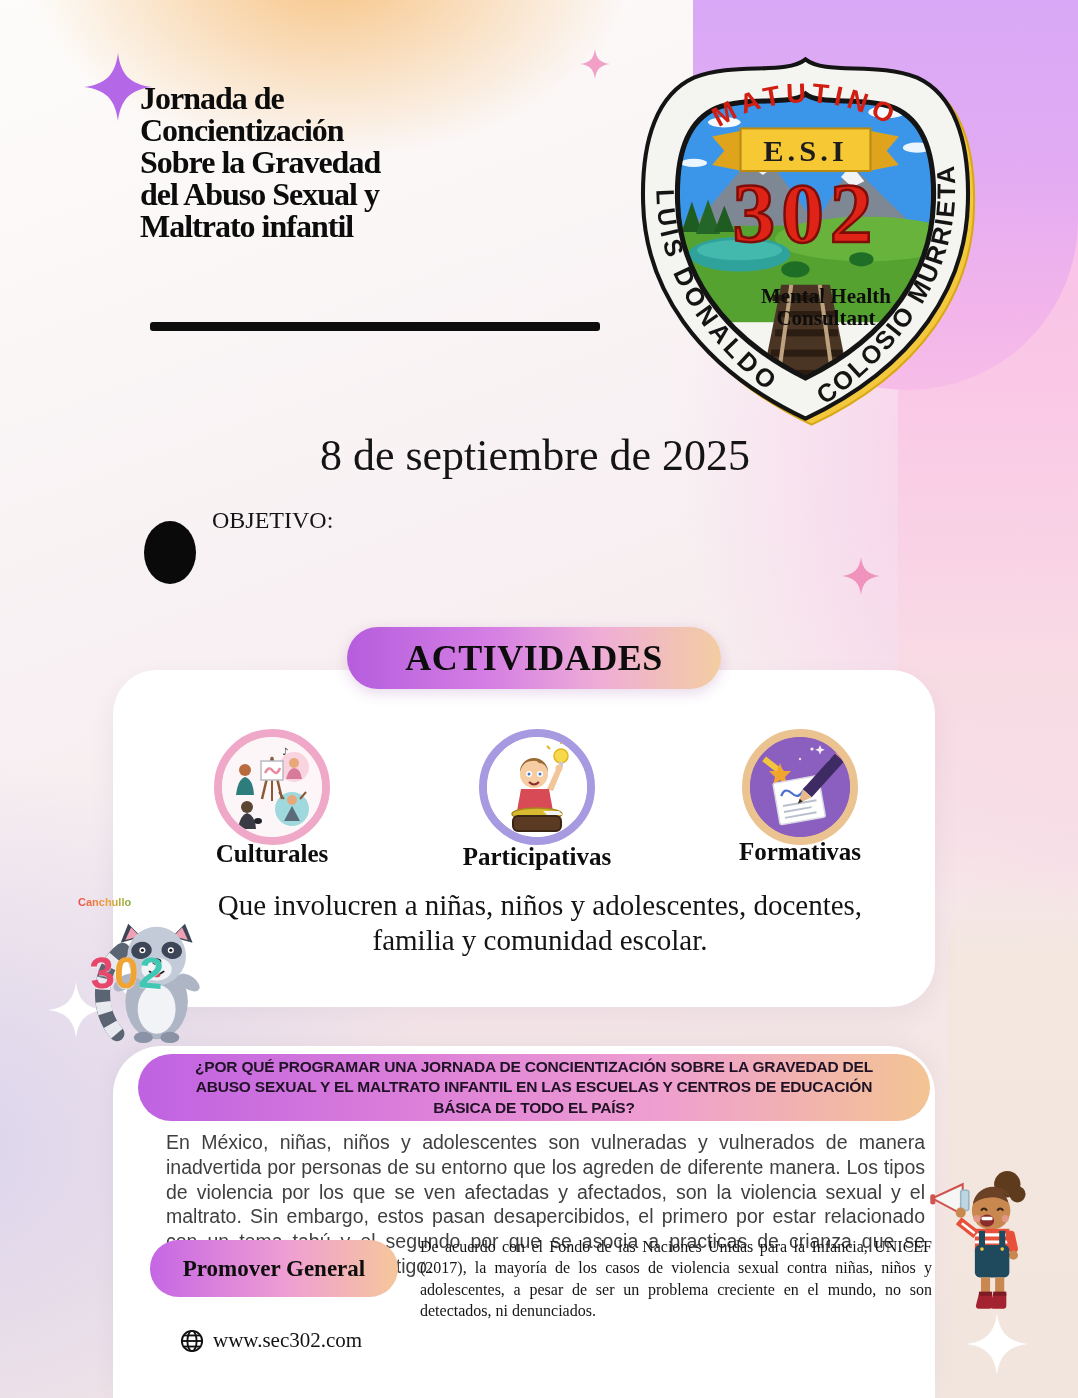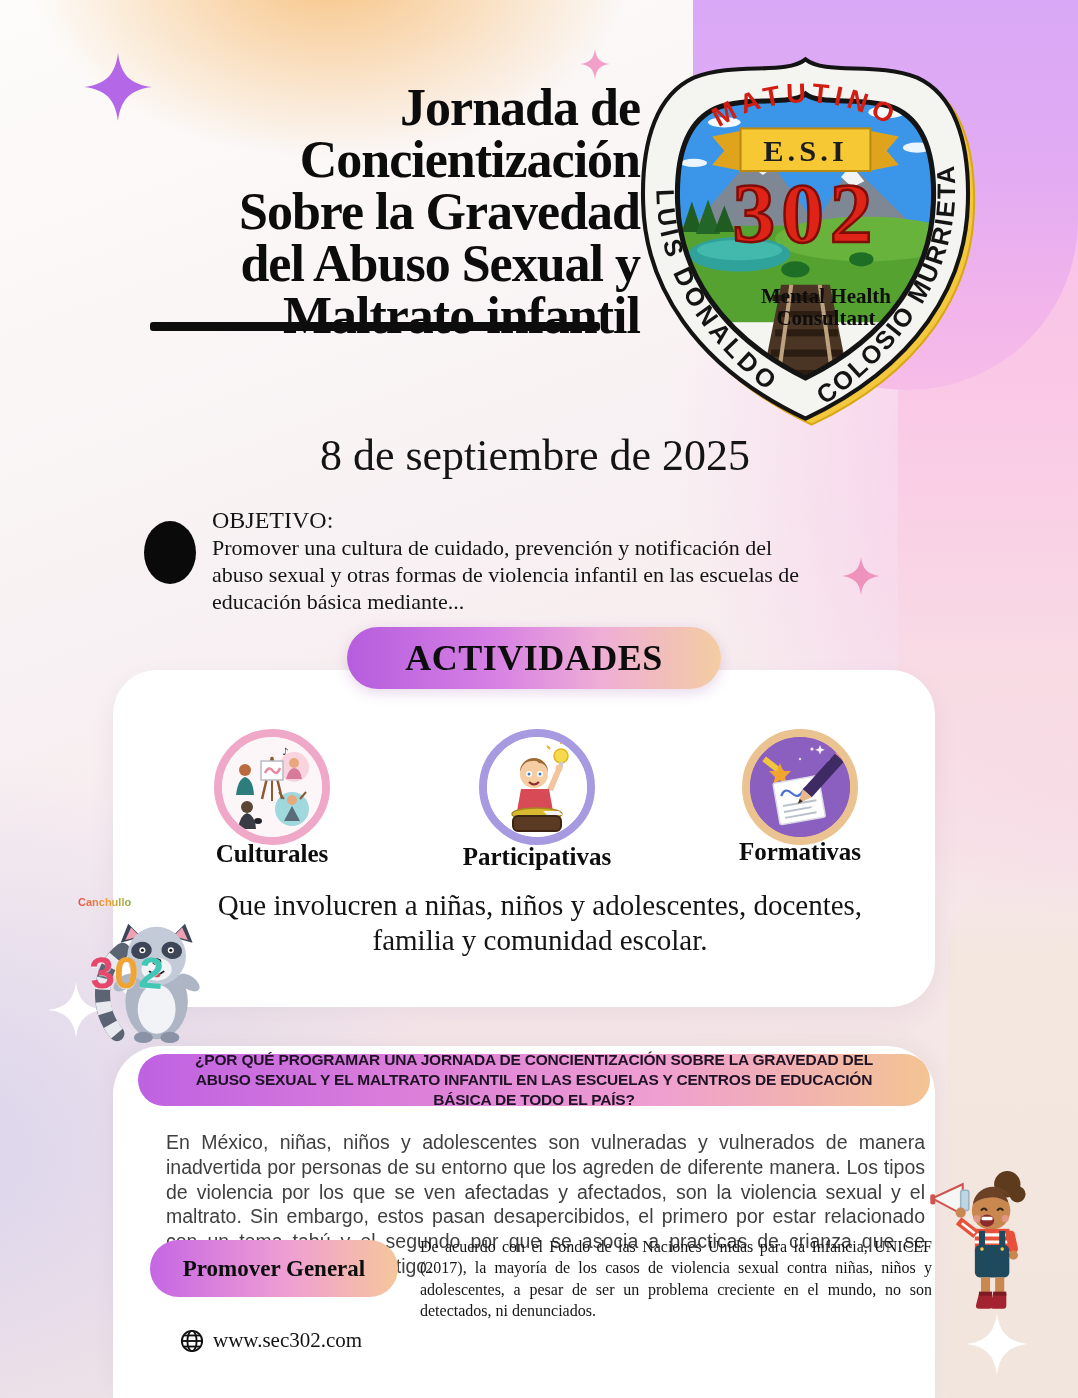--- a/index.html
+++ b/index.html
@@ -14,43 +14,43 @@
   .pre{white-space:pre-line;}
   .blob-purple{left:693px;top:-14px;width:385px;height:404px;z-index:1;
     background:linear-gradient(180deg,#d8a8f6 0%,#e2abf3 45%,#f2b4ea 80%,#f7bde8 100%);
     border-radius:0 0 190px 240px;}
   .pink-strip{left:898px;top:50px;width:180px;height:880px;z-index:0;
     background:linear-gradient(180deg,#f8bcea 0%,#fac9e6 40%,#f8dce4 72%,rgba(243,231,224,0) 100%);
     border-radius:0 0 0 130px;}
   .beige-panel{left:948px;top:880px;width:130px;height:518px;z-index:0;
     background:linear-gradient(180deg,rgba(243,231,224,0) 0%,#f3e7e0 14%,#f2e5dd 100%);
     border-top-left-radius:70px;}
-  .title{left:140px;top:82px;width:500px;z-index:2;text-align:right;
-    font-weight:700;font-size:52px;line-height:1.0;letter-spacing:-1px;color:#0c0c0c;}
+  .title{left:140px;top:82px;width:500px;z-index:2;text-align:left;
+    font-weight:700;font-size:32px;line-height:1.0;letter-spacing:-1px;color:#0c0c0c;}
   .title-underline{left:150px;top:322px;width:450px;height:9px;background:#0d0d0d;border-radius:3px;z-index:2;}
   .logo-wrap{left:633px;top:50px;width:345px;height:378px;z-index:3;}
   .consultant{left:731px;top:286px;width:190px;z-index:4;text-align:center;
     font-weight:700;font-size:21px;line-height:1.04;color:#0d0d0d;}
   .date{left:255px;top:430px;width:560px;z-index:2;text-align:center;font-size:44px;color:#141414;}
   .obj-bullet{left:144px;top:521px;width:52px;height:63px;background:#0a0a0a;border-radius:50%;z-index:2;}
   .obj-head{left:212px;top:507px;font-size:24px;color:#141414;z-index:2;}
   .obj-body{left:212px;top:535px;width:640px;font-size:22px;line-height:1.22;color:#141414;z-index:2;}
   .pill{display:flex;align-items:center;justify-content:center;text-align:center;}
   .act-pill{left:347px;top:627px;width:374px;height:62px;border-radius:32px;z-index:3;
     background:linear-gradient(90deg,#b55ddd 0%,#d57ee4 38%,#efaed6 68%,#f3cda2 100%);
     font-weight:700;font-size:36px;letter-spacing:0.5px;color:#0d0d0d;box-shadow:0 4px 14px rgba(120,40,140,0.18);}
   .card1{left:113px;top:670px;width:822px;height:337px;background:#ffffff;border-radius:44px;z-index:2;
     box-shadow:0 10px 26px rgba(90,60,110,0.07);}
   .circle{width:116px;height:116px;border-radius:50%;box-sizing:border-box;z-index:3;overflow:hidden;}
   .circle svg{display:block;width:100%;height:100%;}
   .circ-label{z-index:3;width:170px;text-align:center;font-weight:700;font-size:25px;color:#0d0d0d;}
   .involve{left:180px;top:888px;width:720px;z-index:3;text-align:center;font-size:29px;line-height:1.2;color:#141414;}
   .card2{left:113px;top:1046px;width:822px;height:352px;background:#ffffff;border-radius:48px 48px 0 0;z-index:2;
     box-shadow:0 -6px 22px rgba(90,60,110,0.06);}
-  .why-pill{left:138px;top:1054px;width:792px;height:52px;border-radius:36px;z-index:3;
+  .why-pill{left:138px;top:1054px;width:792px;height:67px;border-radius:36px;z-index:3;
     background:linear-gradient(90deg,#bf62e2 0%,#dc7fd9 35%,#ef9ed1 65%,#f3c493 100%);}
   .why-pill .txt{padding:0 28px;font-family:"Liberation Sans","DejaVu Sans",sans-serif;
     font-weight:700;font-size:15.5px;line-height:1.3;letter-spacing:-0.2px;color:#201226;}
   .why-body{left:166px;top:1130px;width:759px;z-index:3;font-family:"Liberation Sans","DejaVu Sans",sans-serif;
     font-size:19.5px;line-height:1.27;color:#3f3f3f;text-align:justify;}
   .pan-pill{left:150px;top:1240px;width:248px;height:57px;border-radius:29px;z-index:3;
     background:linear-gradient(90deg,#c express566ce4 0%,#ef9ed3 55%,#f5c79b 100%);
     font-weight:700;font-size:23px;color:#0d0d0d;}
   .unicef{left:420px;top:1236px;width:512px;z-index:3;font-size:16px;line-height:1.33;color:#141414;text-align:justify;}
   .web-row,.addr-row{z-index:3;display:flex;align-items:center;gap:9px;text-align:center;}
@@ -166,23 +166,20 @@
       </text>
     </svg>
   </div>
   <div class="abs consultant pre">Mental Health
 Consultant</div>
 
   <div class="abs date">8 de septiembre de 2025</div>
 
   <div class="abs obj-bullet"></div>
   <div class="abs obj-head">OBJETIVO:</div>
-  <div class="abs obj-body pre">Promover una cultura de cuidado, prevención y notificación del
-abuso sexual y otras formas de violencia infantil en las escuelas de
-educación básica mediante...</div>
 
   <div class="abs pill act-pill">ACTIVIDADES</div>
   <div class="abs card1"></div>
 
   <div class="abs circle" style="left:214px;top:729px;border:8px solid #f0a8c8;background:#fdf6f8;">
     <svg viewBox="0 0 100 100">
       <circle cx="50" cy="50" r="50" fill="#fdf6f8"></circle>
       <circle cx="72" cy="30" r="15" fill="#f9d3de"></circle>
       <circle cx="70" cy="72" r="17" fill="#9fd8dd"></circle>
       <line x1="50" y1="20" x2="40" y2="62" stroke="#8a5a35" stroke-width="2.5"></line>

